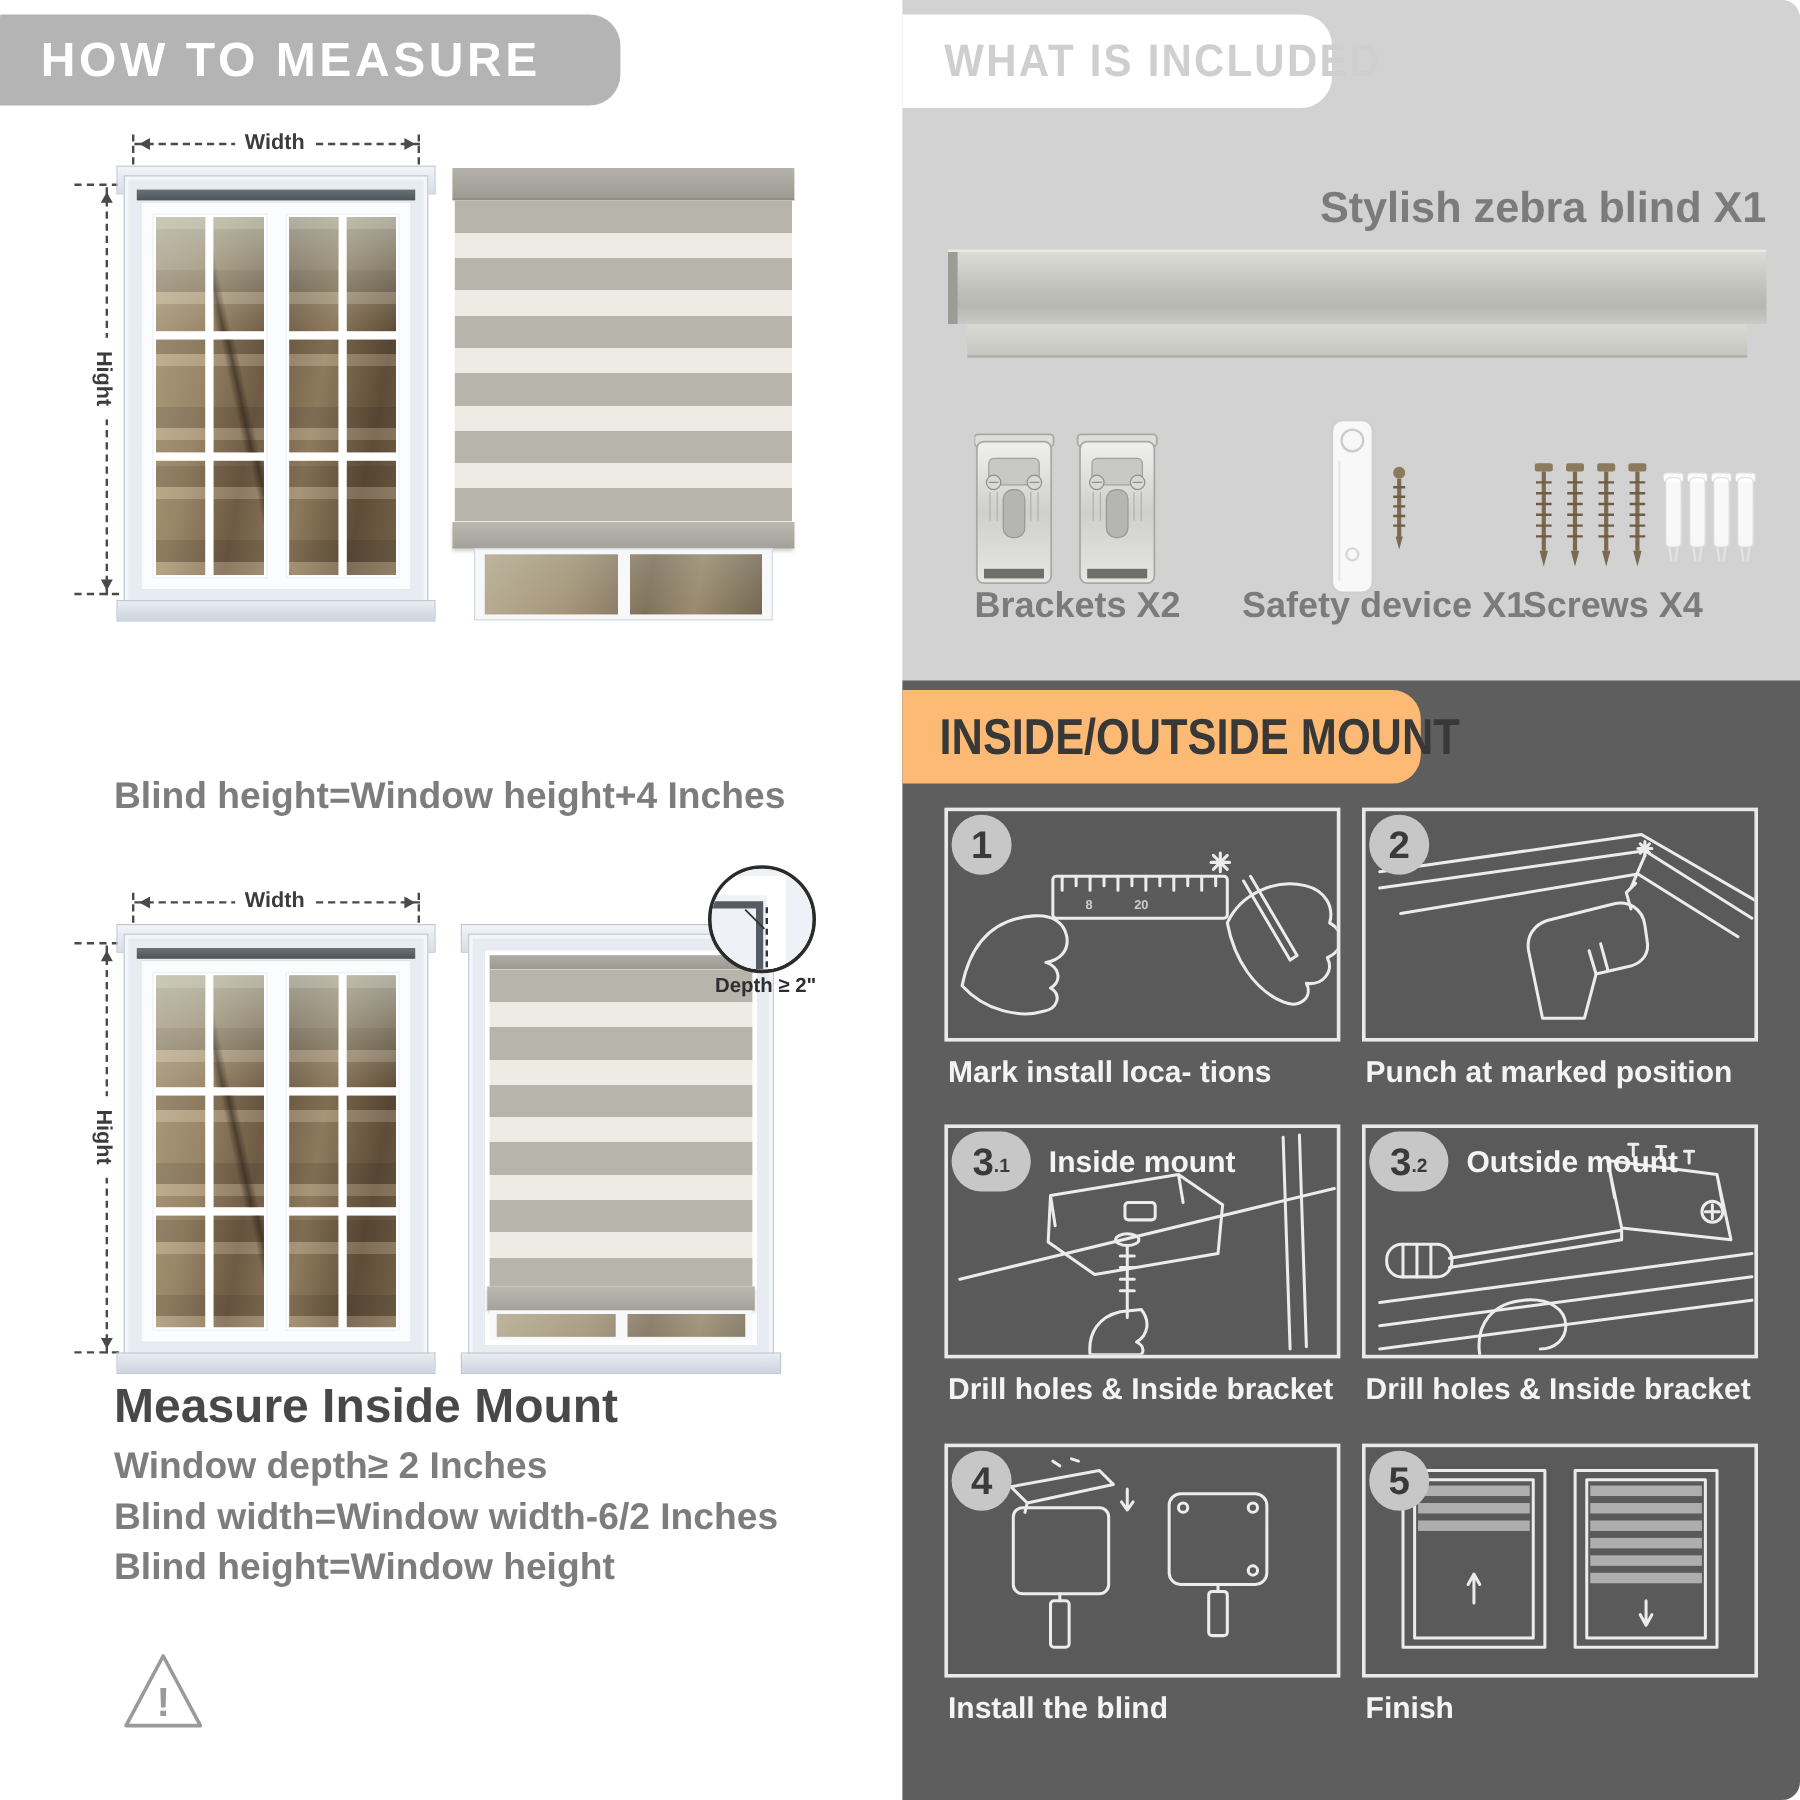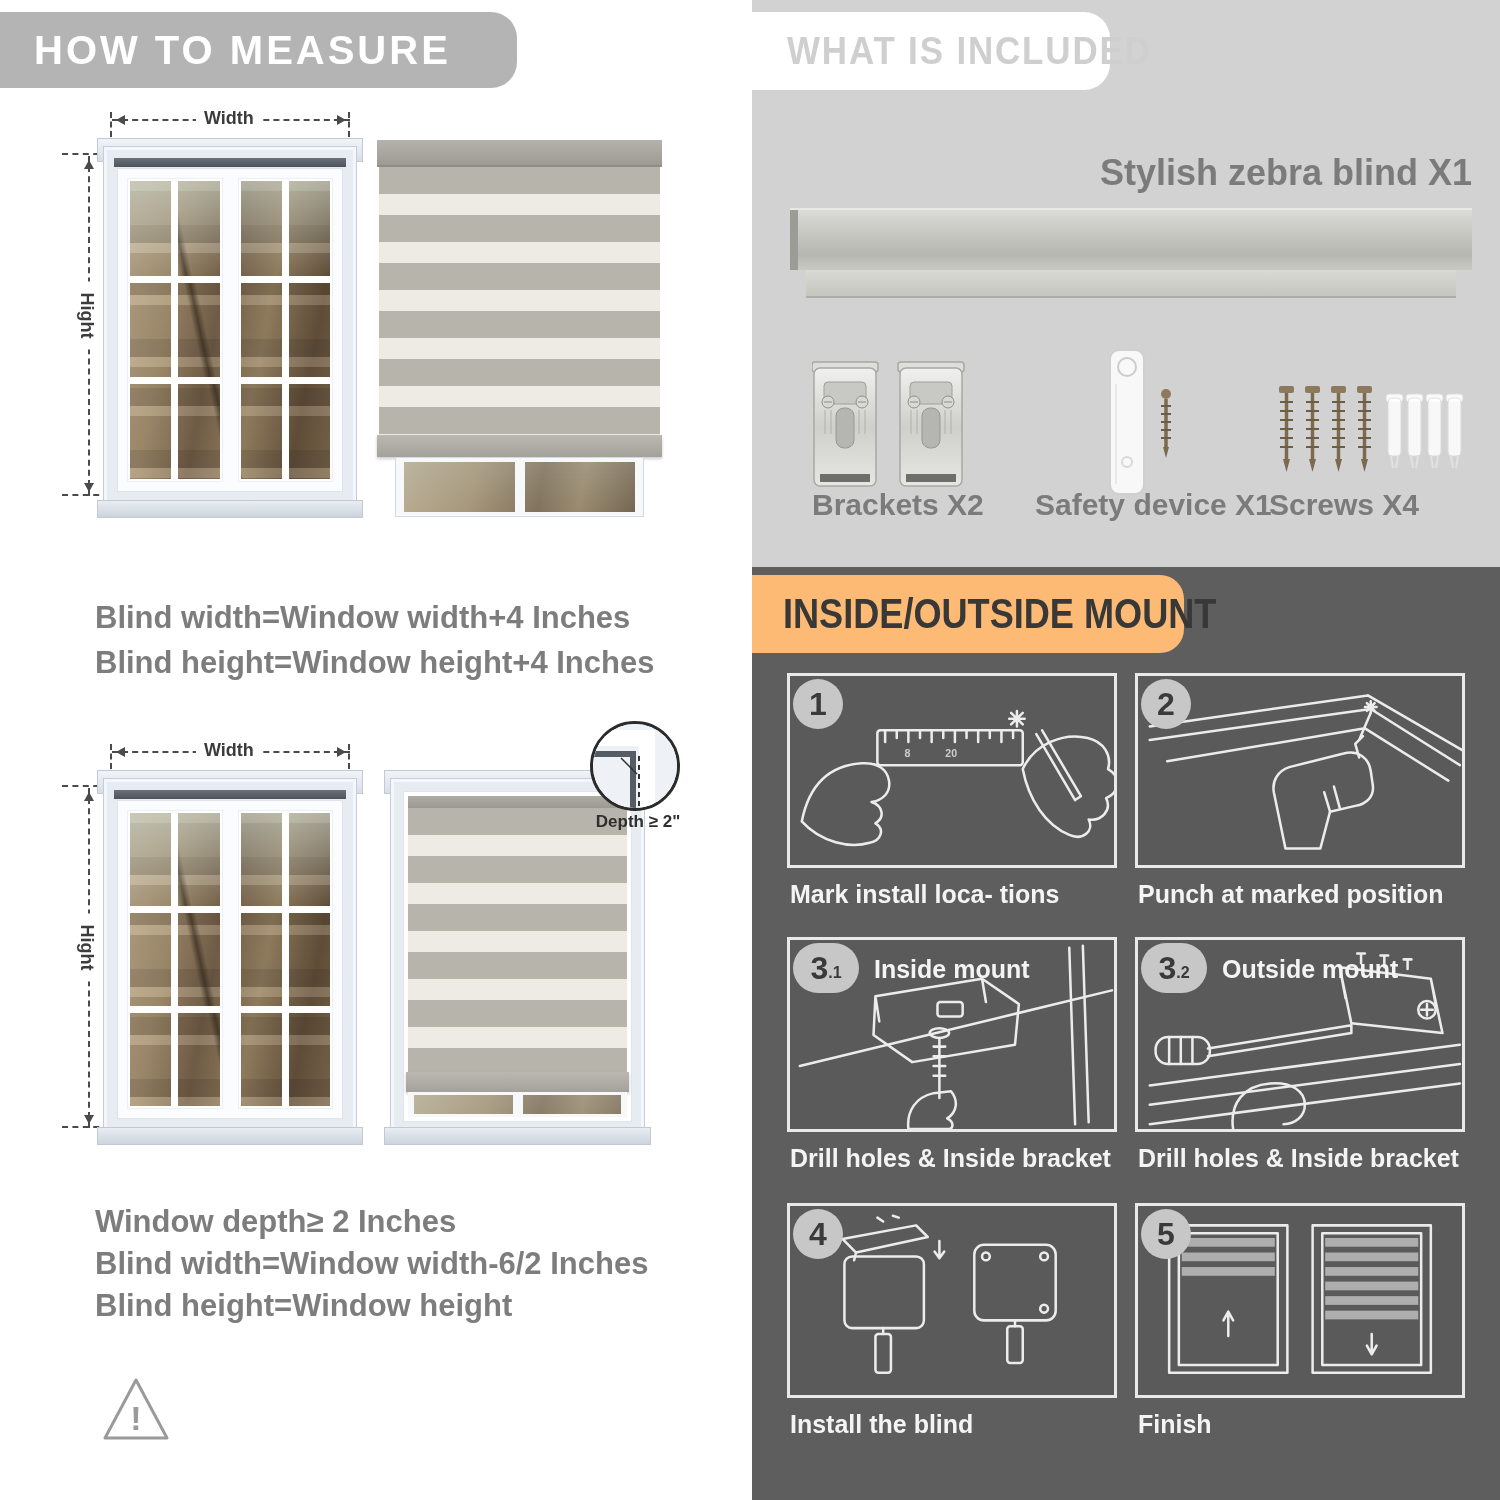--- a/index.html
+++ b/index.html
@@ -1,17 +1,17 @@
 <!DOCTYPE html>
 <html><head>
 <meta charset="utf-8">
 <style>
   html,body{margin:0;padding:0;background:#fff;}
   .canvas{position:relative;width:1500px;height:1500px;overflow:hidden;
-          font-family:"Liberation Sans",sans-serif;background:#ffffff;}
+          font-family:"Liberation Sans",sans-serif;background:#ffffff;border-radius:15px;}
   .abs{position:absolute;}
 
   
   .hbar{position:absolute;display:flex;align-items:center;}
   .hbar-left{left:0;top:12px;width:517px;height:76px;background:#b4b4b4;border-radius:0 26px 26px 0;}
   .hbar-left span{color:#ffffff;font-weight:700;font-size:40px;letter-spacing:3px;padding-left:34px;white-space:nowrap;}
   .hbar-inc{left:0;top:12px;width:358px;height:78px;background:#ffffff;border-radius:0 26px 26px 0;}
   .hbar-inc span{color:#cfcfcf;font-weight:700;font-size:38px;letter-spacing:2px;padding-left:38px;white-space:nowrap;display:inline-block;transform:scaleX(.92);transform-origin:left center;}
   .hbar-mount{left:0;top:8px;width:432px;height:78px;background:#fdba74;border-radius:0 24px 24px 0;}
   .hbar-mount span{color:#383838;font-weight:700;font-size:42px;padding-left:36px;white-space:nowrap;display:inline-block;transform:scaleX(.86);transform-origin:left center;}
@@ -143,21 +143,20 @@
   <div class="abs" style="left:377px;top:140px;width:285px;height:377px;">
     <div class="zb-cassette"></div>
     <div class="abs zstripes" style="left:2px;right:2px;top:27px;height:268px;"></div>
     <div class="zb-rail" style="top:295px;"></div>
     <div class="zb-window" style="top:317px;height:60px;">
       <div class="zb-glass"></div>
         <div class="zb-glass" style="background-position:-120px 0;"></div>
     </div>
   </div>
 
-  <div class="m-line" style="left:95px;top:600px;">Blind width=Window width+4 Inches</div>
   <div class="m-line" style="left:95px;top:645px;">Blind height=Window height+4 Inches</div>
 
   <div class="dash-h" style="left:112px;top:751px;width:238px;"></div>
   <div class="dim-label" style="left:196px;top:740px;">Width</div>
   <div class="vtick" style="left:110px;top:744px;"></div>
   <div class="vtick" style="left:348px;top:744px;"></div>
 
   <div class="dash-v" style="left:88px;top:788px;height:340px;"></div>
   <div class="htick" style="left:62px;top:785px;"></div>
   <div class="htick" style="left:62px;top:1126px;"></div>
@@ -209,20 +208,21 @@
     <svg viewBox="0 0 84 84" width="84" height="84">
       <rect x="0" y="0" width="84" height="84" fill="#eef1f6"></rect>
       <path d="M-4,14 L54,14 L54,88" stroke="#ffffff" stroke-width="16" fill="none"></path>
       <path d="M-4,30 L40,30 L40,88" stroke="#565c64" stroke-width="6" fill="none"></path>
       <path d="M46,32 L46,84" stroke="#333333" stroke-width="2" stroke-dasharray="5 4" fill="none"></path>
       <path d="M28,34 L44,50" stroke="#333333" stroke-width="1.5" fill="none"></path>
     </svg>
   </div>
   <div class="depth-label" style="left:566px;top:812px;width:144px;">Depth ≥ 2"</div>
 
+  <div class="m-title" style="left:95px;top:1150px;">Measure Inside Mount</div>
   <div class="m-line" style="left:95px;top:1204px;">Window depth≥ 2 Inches</div>
   <div class="m-line" style="left:95px;top:1246px;">Blind width=Window width-6/2 Inches</div>
   <div class="m-line" style="left:95px;top:1288px;">Blind height=Window height</div>
 
   <svg class="abs" style="left:100px;top:1374px;" width="72" height="72" viewBox="0 0 72 72">
     <path d="M36,6 L67,64 L5,64 Z" fill="none" stroke="#9a9a9a" stroke-width="3" stroke-linejoin="round"></path>
     <text x="36" y="56" text-anchor="middle" class="warn-tri-text">!</text>
   </svg>
 
   <div class="sec-inc">

